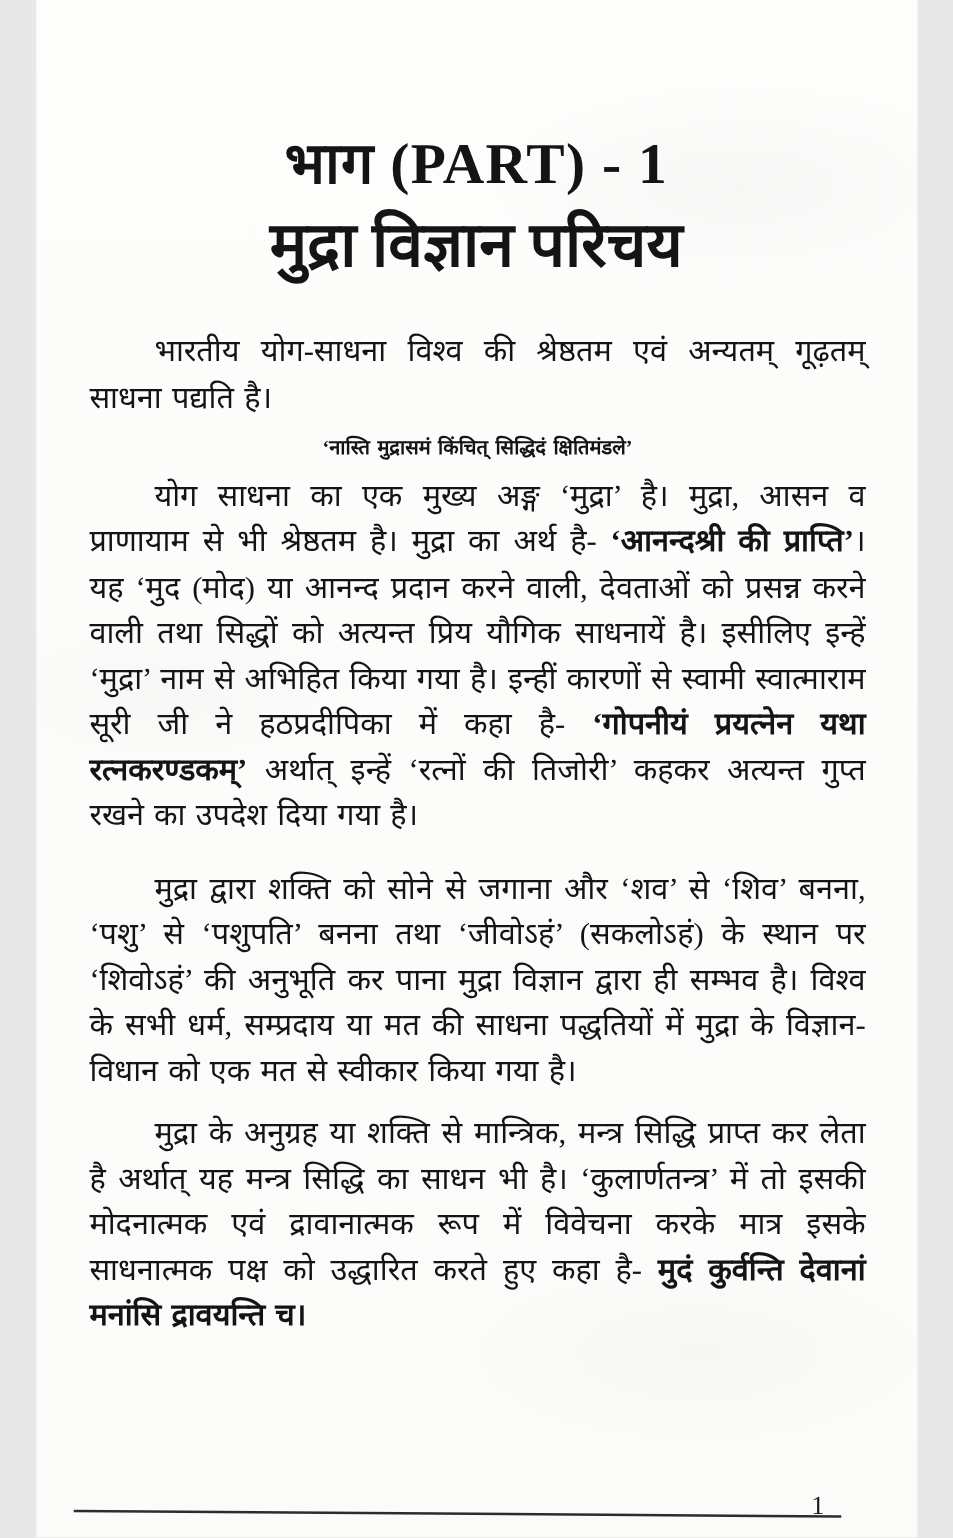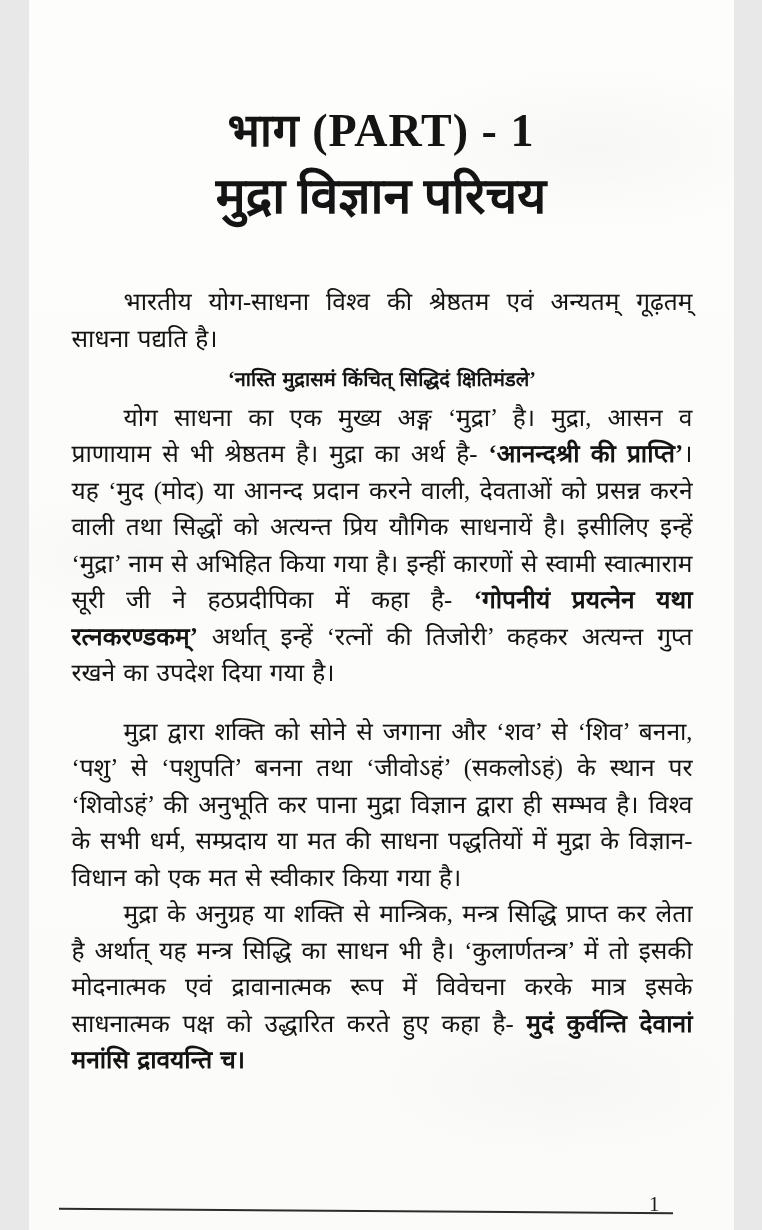--- a/index.html
+++ b/index.html
@@ -28,39 +28,39 @@
   .chapter-title {
     margin: 6px 0 0 0;
     font-size: 50px;
     line-height: 1.2;
     font-weight: bold;
   }
   main {
     position: absolute;
     left: 43px;
     right: 41px;
-    top: 284px;
+    top: 264px;
   }
   main p {
     margin: 0;
     font-size: 24.5px;
     line-height: 36.5px;
     text-align: justify;
     word-spacing: 2px;
   }
   main p.indent { text-indent: 52px; }
   main p .b { font-weight: bold; }
   p.quote {
     text-align: center;
     text-indent: 0;
     margin: 4px 0 2px 0;
-    font-size: 20px;
+    font-size: 16px;
   }
   p.gap-sm { margin-top: 22px; }
-  p.gap-md { }
+  p.gap-md { margin-top: 13px; }
   footer { position: absolute; left: 0; right: 0; bottom: 0; height: 70px; }
   .footer-rule {
     position: absolute;
     left: 30px;
     top: 50px;
     width: 614px;
     height: 2px;
     background: #2c2c2c;
     transform: rotate(0.4deg);
   }

